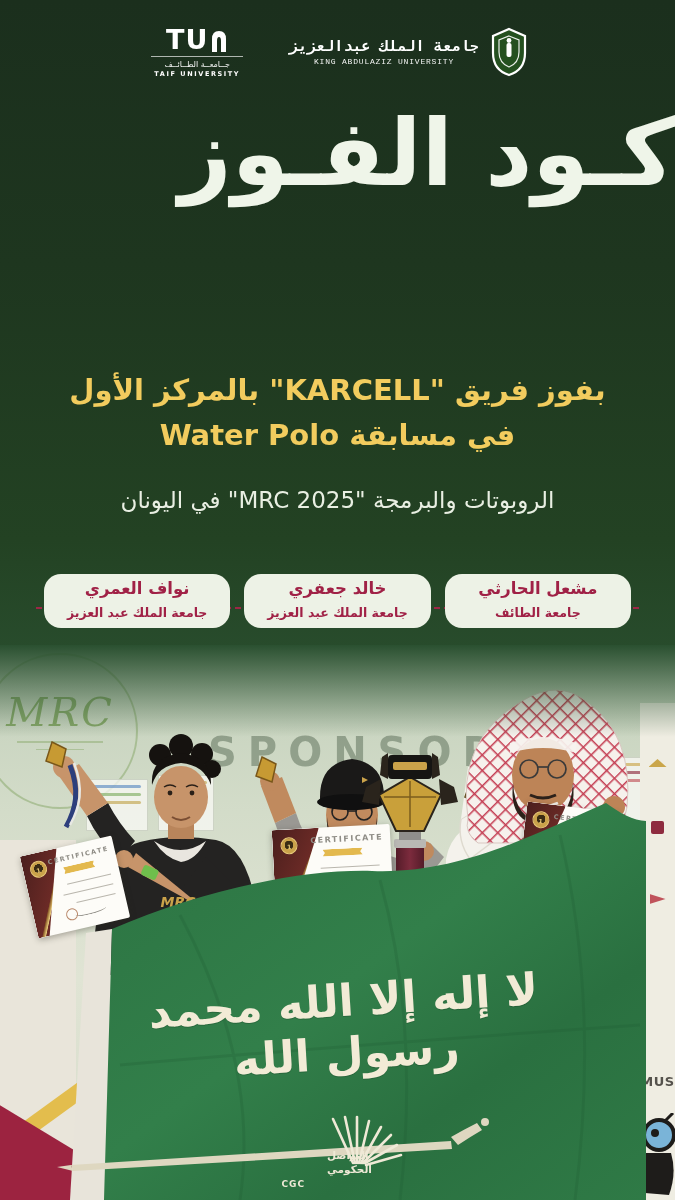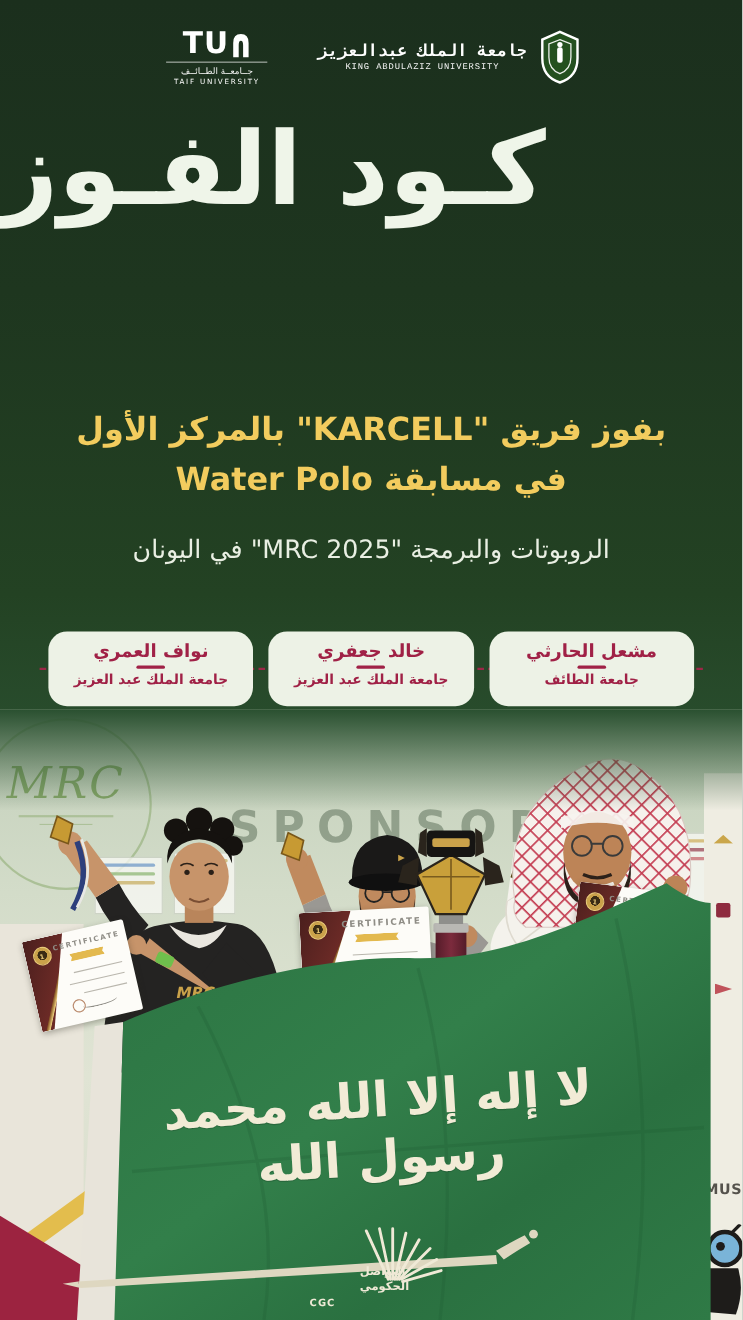--- a/index.html
+++ b/index.html
@@ -8,42 +8,42 @@
   #poster { position:relative; width:675px; height:1200px; overflow:hidden;
     background:linear-gradient(180deg,#1b2f1d 0%, #1e361f 22%, #234223 45%, #2a5030 58%, #2a5030 100%); }
 
   
   .header { position:absolute; top:26px; left:0; width:100%; display:flex; justify-content:center; align-items:center; gap:40px; z-index:5; }
   .tu-logo { width:104px; text-align:center; color:#fff; }
   .tu-top { display:flex; justify-content:center; align-items:flex-end; gap:2px; }
   .tu-acronym { font-size:27px; font-weight:800; letter-spacing:1px; line-height:1; }
   .tu-divider { height:1px; background:rgba(255,255,255,.65); margin:3px 6px; }
   .tu-ar { font-size:8px; direction:rtl; letter-spacing:1px; opacity:.95; }
-  .tu-en { font-size:6.5px; font-weight:400; letter-spacing:1.6px; margin-top:1px; }
+  .tu-en { font-size:6.5px; font-weight:700; letter-spacing:1.6px; margin-top:1px; }
   .kau-logo { display:flex; align-items:center; gap:9px; color:#fff;font-family:Liberation Mono, monospace; }
   .kau-text { text-align:center; }
   .kau-ar { font-size:15px; font-weight:800; direction:rtl; line-height:1.2; }
   .kau-en { font-size:8px; letter-spacing:.8px; margin-top:0; opacity:.95; }
 
   
-  .title-block { position:absolute; top:96px; left:0; width:100%; text-align:left; color:#eff5e9; z-index:4; }
+  .title-block { position:absolute; top:96px; left:0; width:100%; text-align:right; color:#eff5e9; z-index:4; }
   .title-1 { font-size:92px; font-weight:800; direction:rtl; line-height:1.25; }
   .title-2 { font-size:72px; font-weight:400; direction:rtl; line-height:1.15; margin-top:2px; }
 
   
   .subtitle { position:absolute; top:368px; left:0; width:100%; text-align:center; direction:rtl;
     color:#f2cc5e; font-size:29px; font-weight:700; line-height:1.55; z-index:4; }
   .description { position:absolute; top:482px; left:0; width:100%; text-align:center; direction:rtl;
     color:#e9efe3; font-size:23px; font-weight:400; line-height:1.62; z-index:4; }
 
   
   .cards-row { position:absolute; top:574px; left:0; width:100%; padding:0 44px; display:flex; gap:14px; z-index:5; }
   .cards-dash { position:absolute; top:33px; left:36px; right:36px; border-top:2px dashed #9c2747; z-index:0; }
   .winner-card { position:relative; z-index:1; flex:1; background:#edf2e6; border-radius:17px;
-    display:flex; flex-direction:column; align-items:center; justify-content:flex-start; padding:9px 4px; height:68px; }
+    display:flex; flex-direction:column; align-items:center; justify-content:flex-end; padding:9px 4px; height:54px; }
   .winner-name { font-size:16.5px; font-weight:800; color:#a02146; direction:rtl; line-height:1.1; }
   .winner-underline { width:26px; height:3px; background:#a02146; border-radius:2px; margin:4px 0 4px; }
   .winner-university { font-size:12.5px; font-weight:600; color:#a02146; direction:rtl; line-height:1; }
 
   
   .photo { position:absolute; top:645px; left:0; width:675px; height:555px; overflow:hidden; }
   .wall { position:absolute; inset:0; background:linear-gradient(180deg,#c2cfba 0%, #d3dcc9 30%, #e0e4d4 60%, #d6dbca 100%); z-index:1; }
   .mrc-watermark { position:absolute; left:-18px; top:8px; width:156px; height:156px; border:2px solid rgba(125,160,90,.45);
     border-radius:50%; text-align:center; color:rgba(118,155,82,.8); z-index:2; }
   .mrc-wm-text { font-family:"DejaVu Serif", serif; font-style:italic; font-size:40px; margin-top:34px; letter-spacing:2px; }

